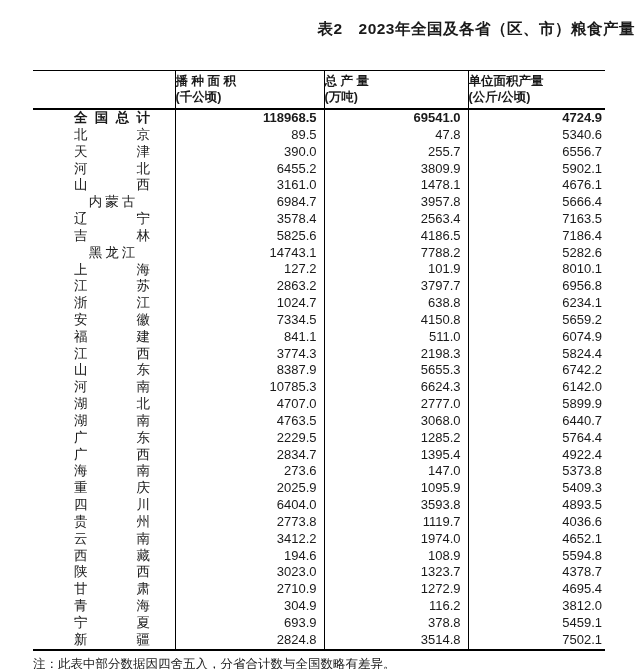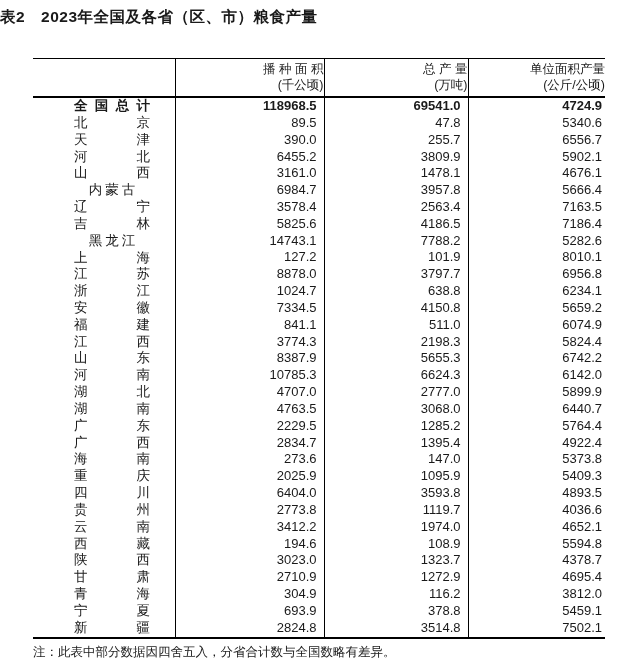--- a/index.html
+++ b/index.html
@@ -5,22 +5,22 @@
   * { box-sizing: border-box; }
   html, body { margin: 0; padding: 0; }
   body {
     width: 635px; height: 669px; overflow: hidden;
     background: #ffffff; color: #1a1a1a;
     font-family: "Liberation Sans", "DejaVu Sans", sans-serif;
   }
   .page { width: 635px; height: 669px; position: relative; }
 
   .doc-title {
-    padding-top: 7px;
-    text-align: left;
+    padding-top: 19px;
+    text-align: right;
     font-size: 15.5px;
     font-weight: bold;
     line-height: 20px;
     letter-spacing: 0.5px;
   }
 
   table.grain-table {
     border-collapse: collapse;
     table-layout: fixed;
     width: 572px;
@@ -28,25 +28,25 @@
     border-top: 1.5px solid #000;
     border-bottom: 2px solid #000;
   }
   col.c1 { width: 142px; }
   col.c2 { width: 149px; }
   col.c3 { width: 144px; }
   col.c4 { width: 137px; }
 
   thead th {
     border-bottom: 2px solid #000;
-    font-weight: normal;
+    font-weight: bold;
     font-size: 12.5px;
     line-height: 15.5px;
     padding: 3px 0 3px 0;
-    text-align: right;
+    text-align: left;
     vertical-align: middle;
   }
   thead th + th, tbody td + td { border-left: 1px solid #000; }
 
   tbody td {
     height: 16.78px;
     padding: 0;
     font-size: 13px;
     line-height: 16.78px;
     vertical-align: middle;
@@ -195,21 +195,21 @@
             </span></td>
           <td class="num-cell">127.2</td>
           <td class="num-cell">101.9</td>
           <td class="num-cell last">8010.1</td>
         </tr>
         <tr>
           <td class="label-cell"><span class="prov-label">
               <span>江</span>
               <span>苏</span>
             </span></td>
-          <td class="num-cell">8878.0</td>
+          <td class="num-cell">2863.2</td>
           <td class="num-cell">3797.7</td>
           <td class="num-cell last">6956.8</td>
         </tr>
         <tr>
           <td class="label-cell"><span class="prov-label">
               <span>浙</span>
               <span>江</span>
             </span></td>
           <td class="num-cell">1024.7</td>
           <td class="num-cell">638.8</td>

